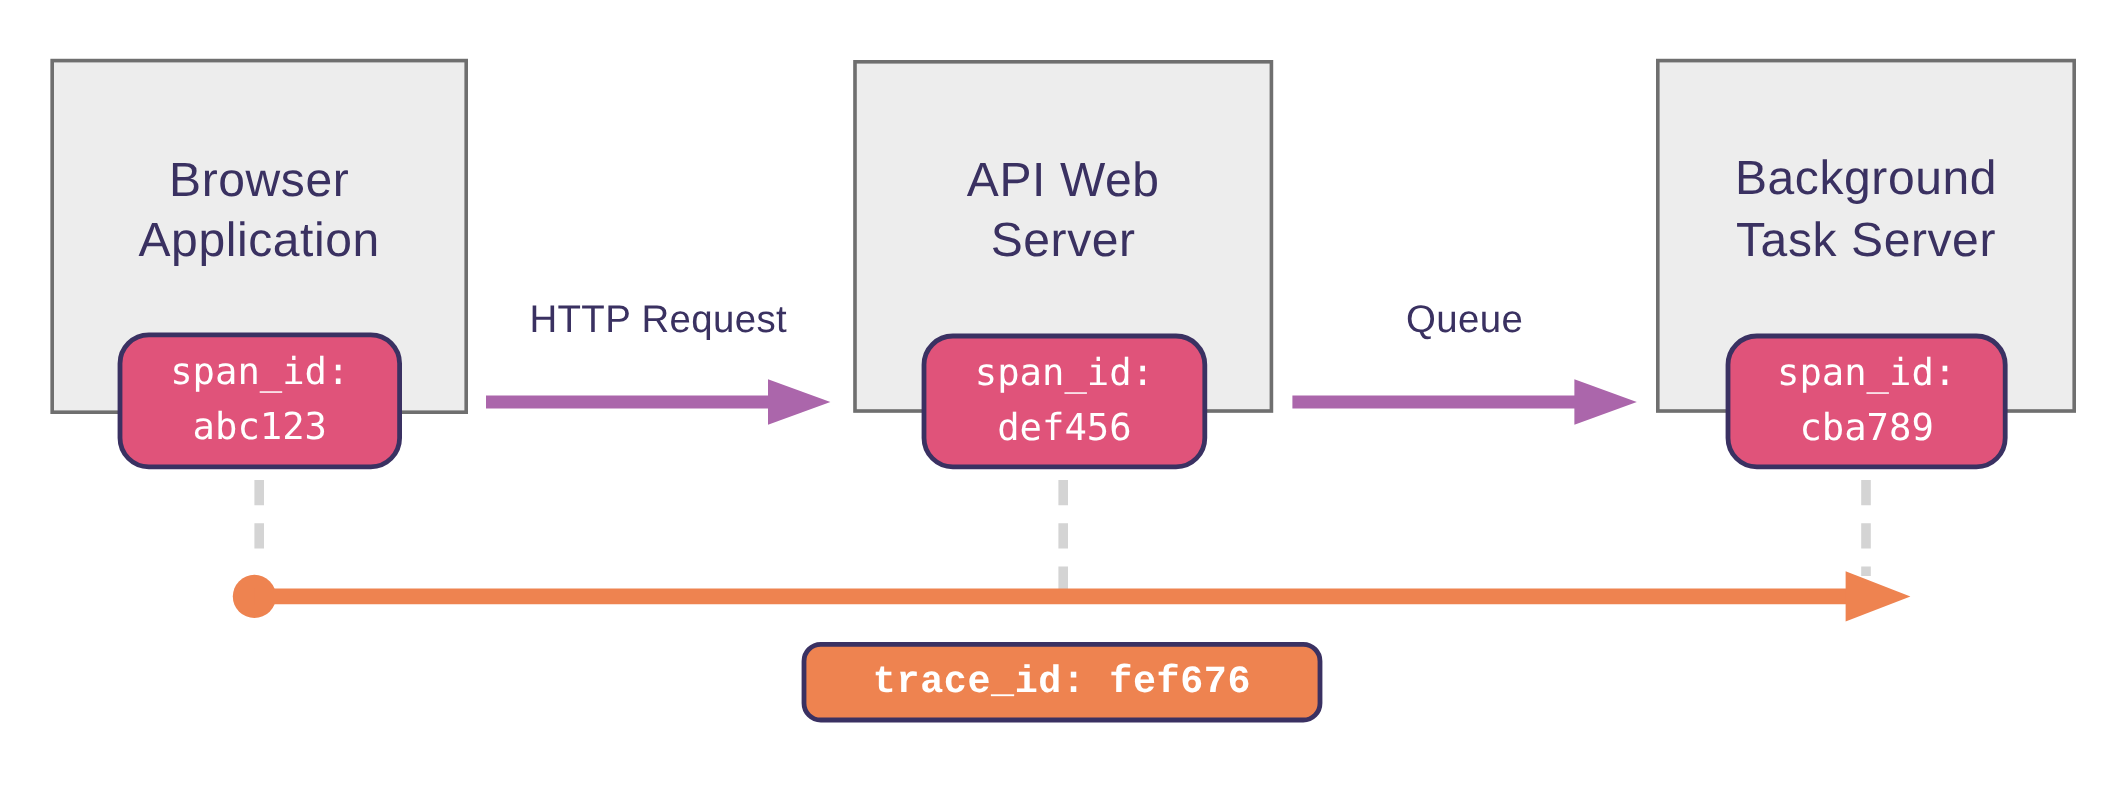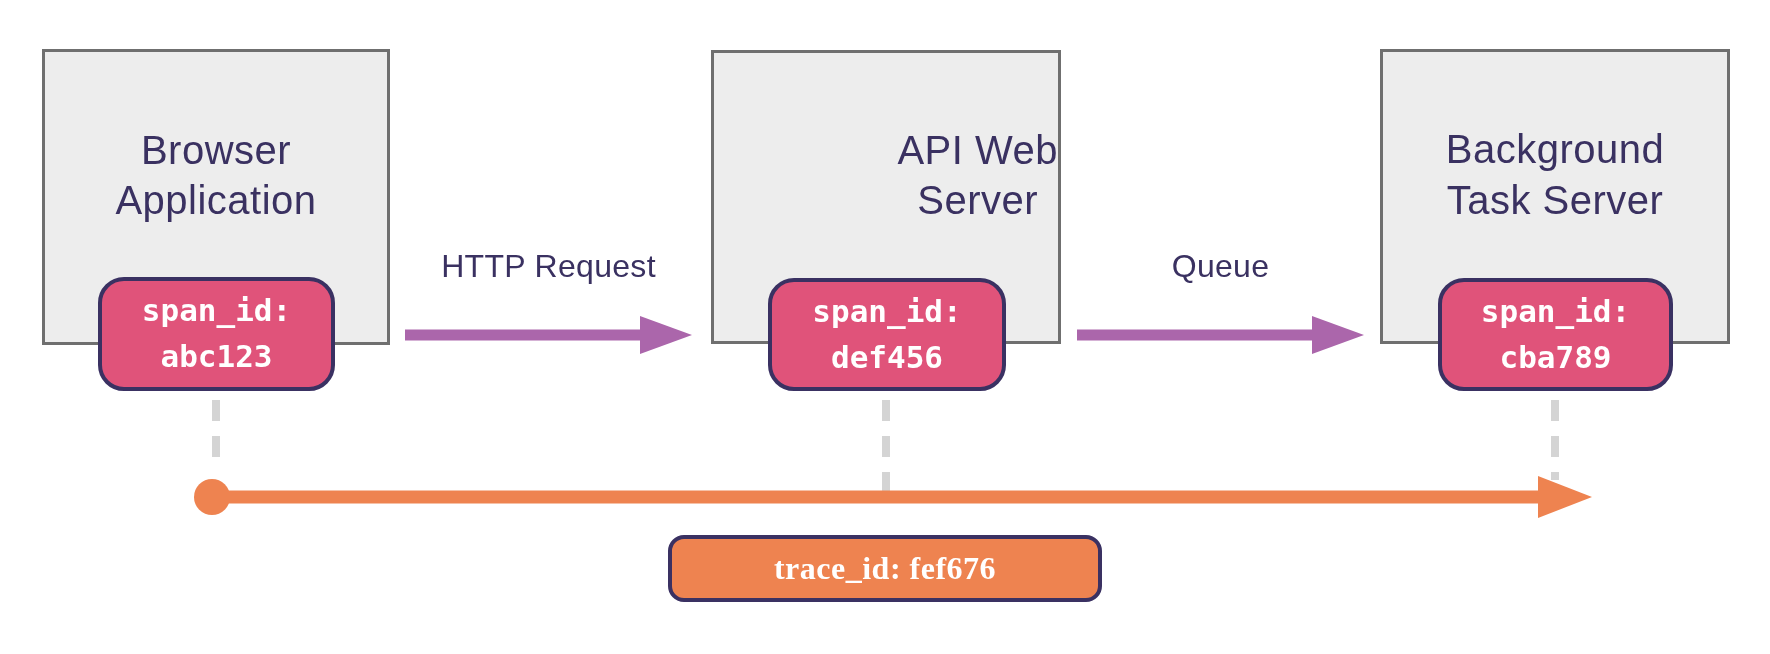--- a/index.html
+++ b/index.html
@@ -43,21 +43,21 @@
     letter-spacing: 0.5px;
   }
   .badge {
     position: absolute;
     background: var(--pink);
     border: 4px solid var(--navy);
     border-radius: 26px;
     color: #ffffff;
     font-family: "DejaVu Sans Mono", monospace;
     font-size: 31px;
-    font-weight: 700;
+    font-weight: 400;
     line-height: 1.48;
     text-align: center;
     white-space: pre-line;
     display: flex;
     align-items: center;
     justify-content: center;
   }
   .edge-label {
     position: absolute;
     font-size: 32px;
@@ -77,40 +77,40 @@
   .flow-head { fill: var(--purple); }
   .connector { stroke: var(--dash); stroke-width: 8; stroke-dasharray: 21 15; }
   .timeline-line { stroke: var(--orange); stroke-width: 13; }
   .timeline-shape { fill: var(--orange); }
   .trace-badge {
     position: absolute;
     background: var(--orange);
     border: 4px solid var(--navy);
     border-radius: 16px;
     color: #ffffff;
-    font-family: Liberation Serif, serif;
+    font-family: Liberation Mono, monospace;
     font-size: 32px;
     font-weight: 600;
     display: flex;
     align-items: center;
     justify-content: center;
     letter-spacing: 0.5px;
   }
 </style>
 </head>
 <body>
 
 <div class="canvas">
 
   <div class="node" style="left:42px; top:38px; width:348px; height:296px;">
     <div class="node-title">Browser
 Application</div>
   </div>
 
-  <div class="node" style="left:711px; top:39px; width:350px; height:294px;justify-content:flex-end;">
+  <div class="node" style="left:711px; top:39px; width:350px; height:294px;">
     <div class="node-title">API Web
 Server</div>
   </div>
 
   <div class="node" style="left:1380px; top:38px; width:350px; height:295px;">
     <div class="node-title">Background
 Task Server</div>
   </div>
 
   <svg class="overlay" viewBox="0 0 1770 654">

